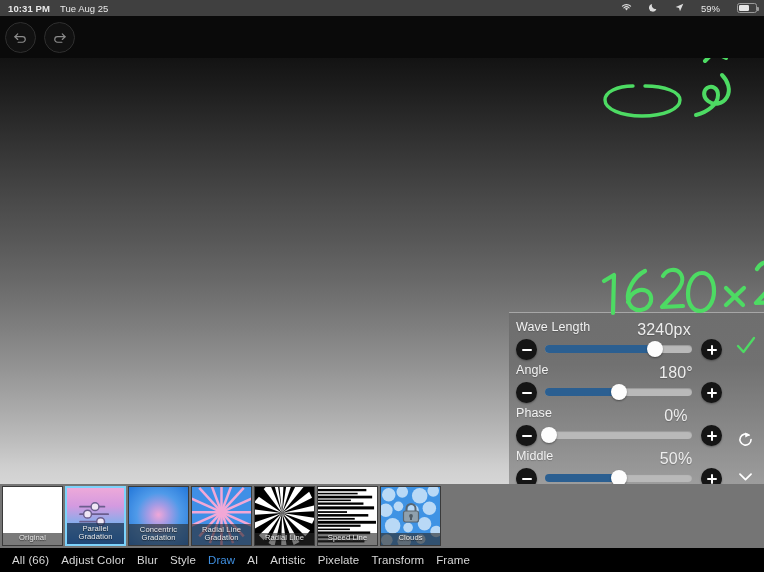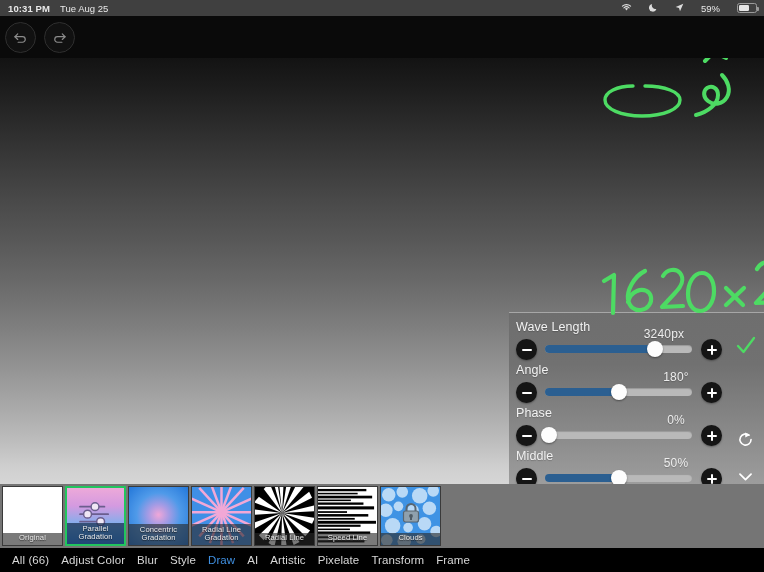--- a/index.html
+++ b/index.html
@@ -68,22 +68,22 @@
     z-index:20; overflow:hidden;
     border-top:1px solid rgba(255,255,255,.10);
   }
   .row { position:absolute; left:0; width:255px; height:43px;text-decoration:underline; }
   .row-label {
     position:absolute; left:7px; top:1px;
     color:#f2f2f2; font-size:12.5px; letter-spacing:.1px;
     text-shadow:0 1px 1px rgba(0,0,0,.22);
   }
   .row-value {
-    position:absolute; top:8px; width:110px; text-align:center;
-    color:#ededed; font-size:12px; letter-spacing:.2px;
+    position:absolute; top:2px; width:110px; text-align:center;
+    color:#ededed; font-size:16px; letter-spacing:.2px;
     text-shadow:0 1px 1px rgba(0,0,0,.22);
   }
   .row-value.wl { left:100px; }
   .row-value.ang { left:112px; }
   .row-value.ph  { left:112px; }
   .row-value.mid { left:112px; }
 
   .rbtn {
     position:absolute; top:20px; width:21px; height:21px; border-radius:50%;
     background:#151515; display:flex; align-items:center; justify-content:center;
@@ -121,21 +121,21 @@
 
   
   .filters {
     position:absolute; top:484px; left:0; width:764px; height:64px;
     background:#757575; display:flex; align-items:center; padding-left:2px; gap:2px;
   }
   .thumb {
     position:relative; width:61px; height:60px; flex:0 0 61px;
     border:1px solid #3a3a3a; overflow:hidden; background:#222;
   }
-  .thumb.sel { border:2px solid #22c55e; }
+  .thumb.sel { border:2px solid #7dd3fc; }
   .thumb .face { position:absolute; inset:0; }
   .thumb .cap {
     position:absolute; left:0; right:0; bottom:0;
     background:rgba(40,40,40,.62); color:#e9e9e9;
     font-size:7.6px; line-height:8.6px; text-align:center;
     padding:1.5px 1px 2px; letter-spacing:.1px;
     text-shadow:0 1px 1px rgba(0,0,0,.6);
   }
   .thumb.sel .cap { background:rgba(20,40,70,.70); }
   .f-original { background:#fff; }

